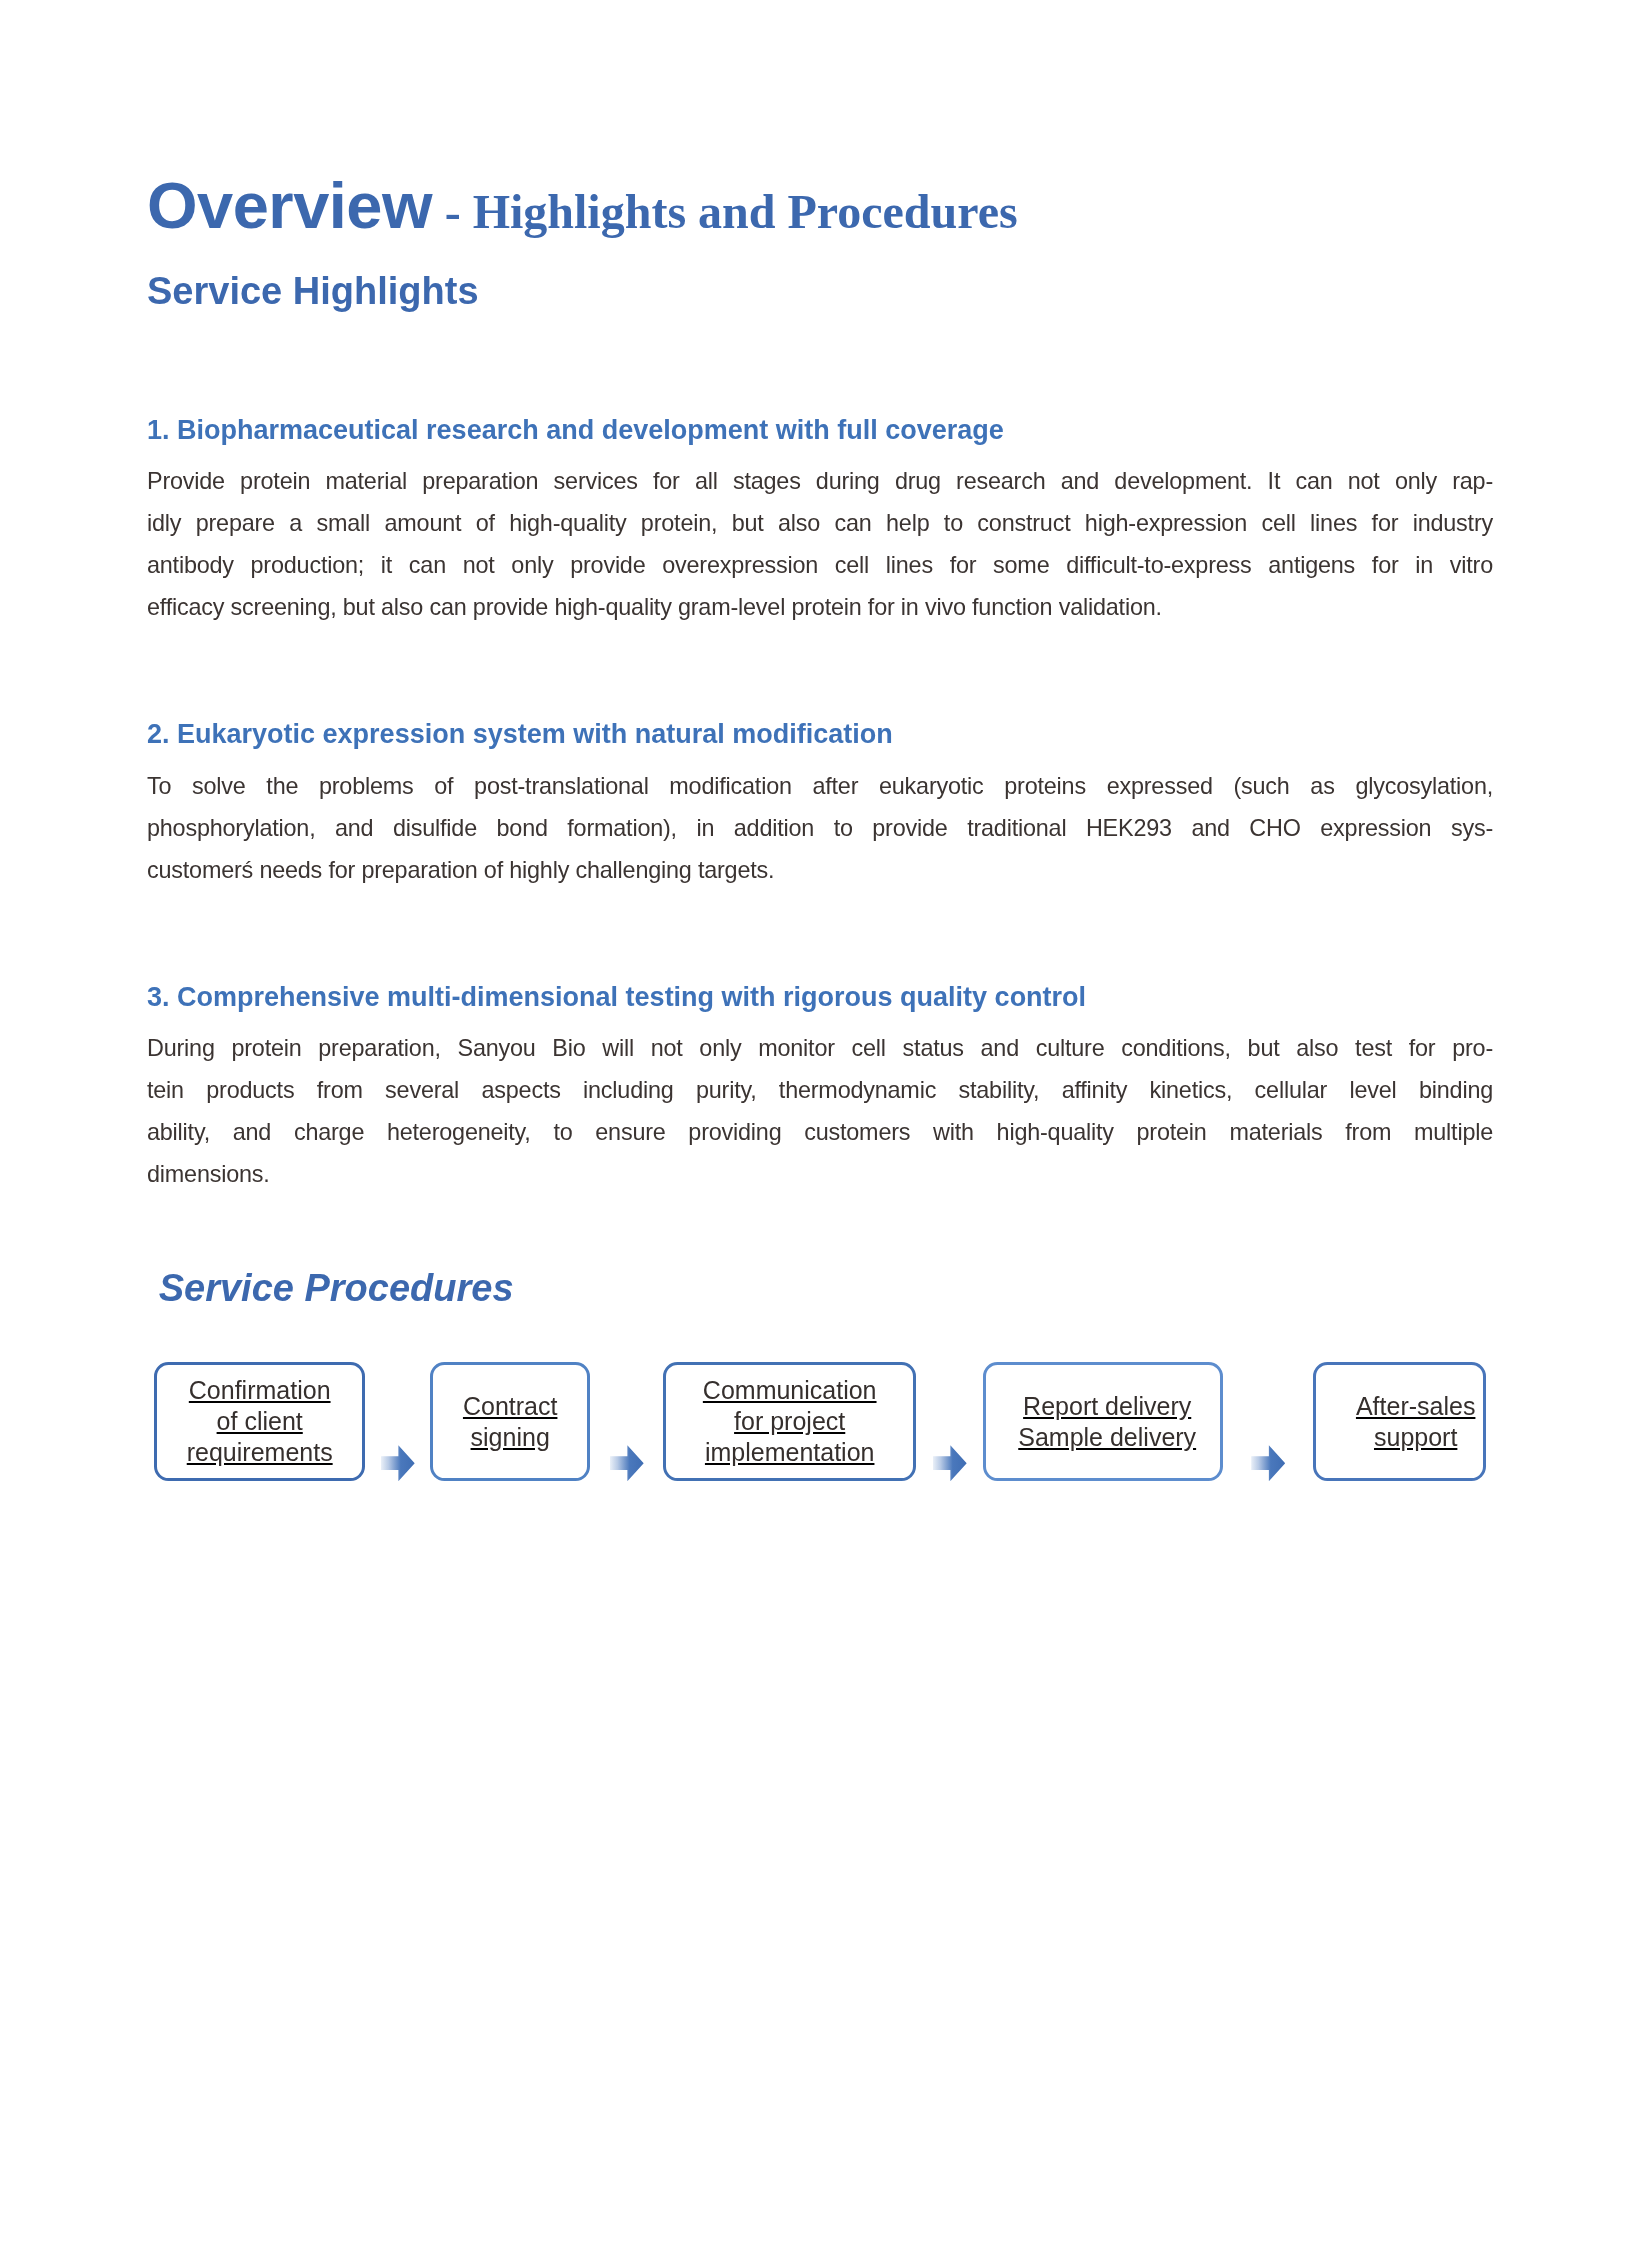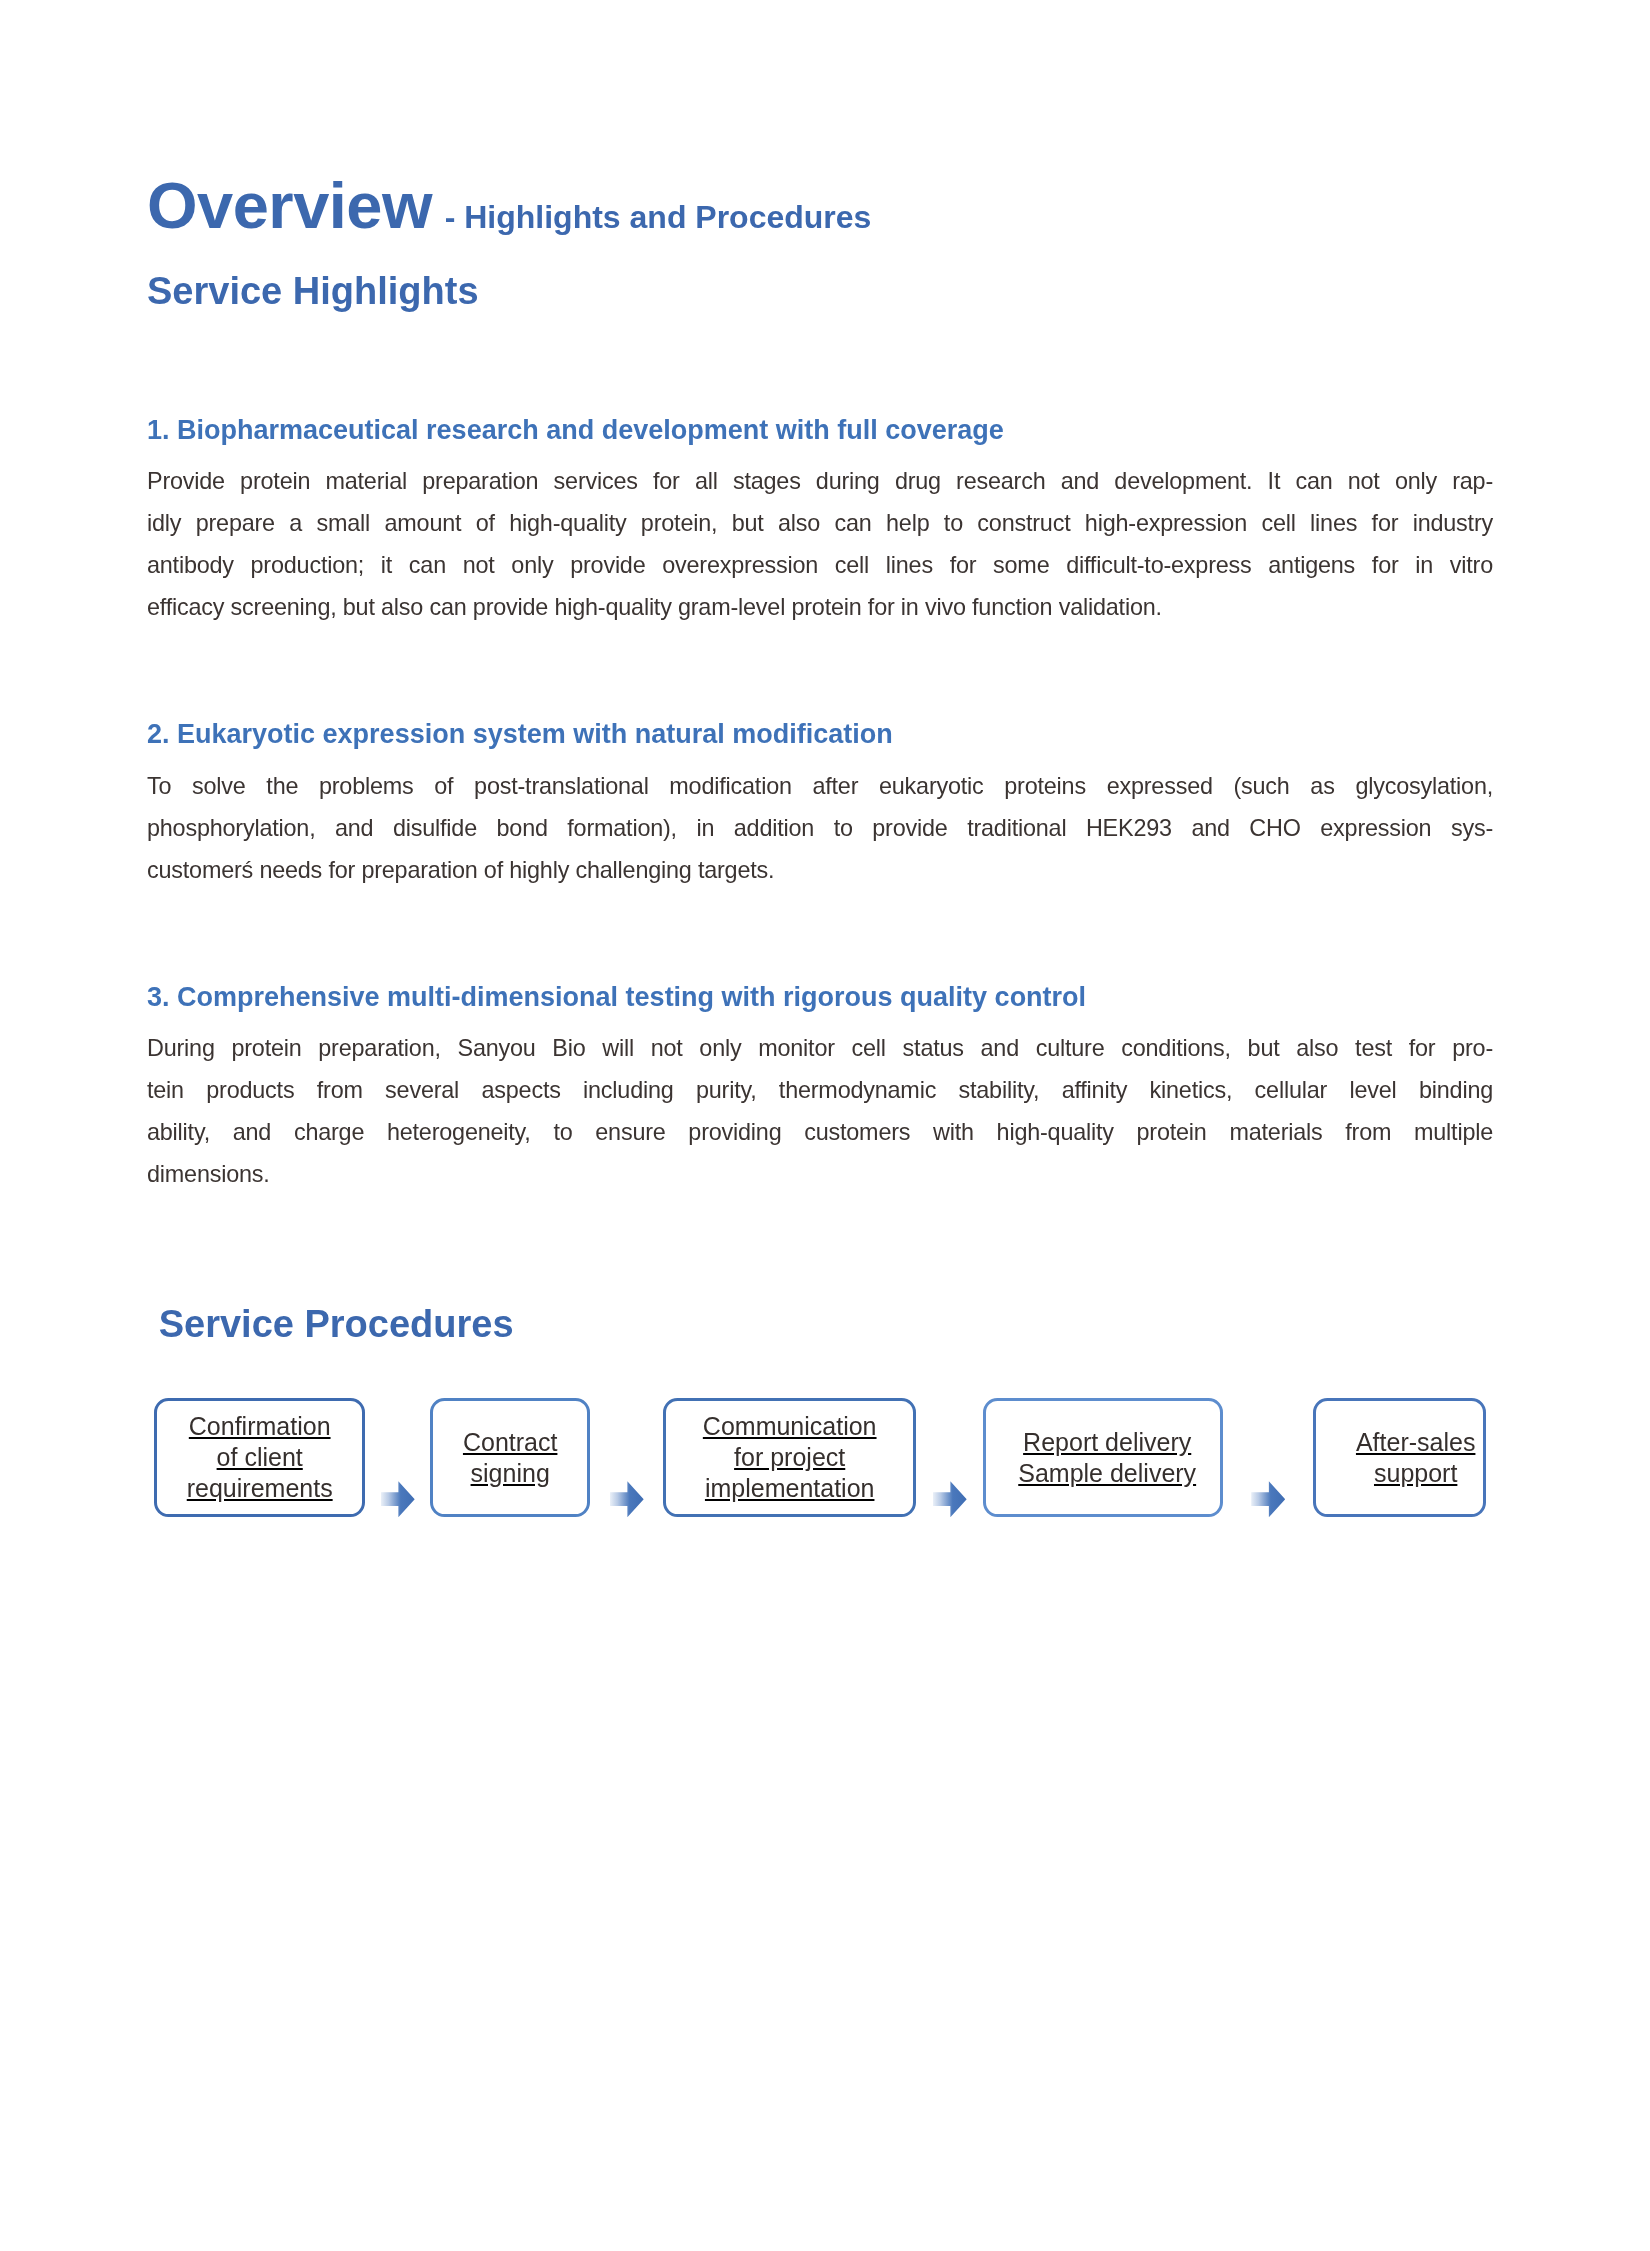--- a/index.html
+++ b/index.html
@@ -23,23 +23,24 @@
     gap: 12.6px;
     line-height: 1;
   }
   .title-main {
     font-size: 65px;
     font-weight: 700;
     color: var(--title-blue, #3c68ae);
     letter-spacing: -0.5px;
   }
   .title-suffix {
-    font-size: 32px;
+    font-size: 48px;
     font-weight: 700;
     color: var(--title-blue, #3c68ae);
+    font-family: Liberation Serif, serif;
   }
   .h2 {
     margin-top: 32px;
     font-size: 38px;
     font-weight: 700;
     line-height: 43px;
     color: var(--title-blue, #3c68ae);
   }
   
   .hl-section { margin-top: 90px; }
@@ -55,22 +56,23 @@
     font-size: 23.4px;
     line-height: 42px;
     letter-spacing: -0.2px;
     color: var(--body-text, #3b3432);
     text-align: justify;
     text-align-last: justify;
   }
   .bline.last { text-align-last: left; }
   
   .h2.procedures {
-    margin-top: 108px;
+    margin-top: 72px;
     margin-left: 11.7px;
+    font-style: italic;
   }
   .flow {
     margin-top: 52px;
     margin-left: 7.2px;
     display: flex;
     align-items: flex-end;
     text-decoration: underline;
   }
   .step-box {
     box-sizing: border-box;

